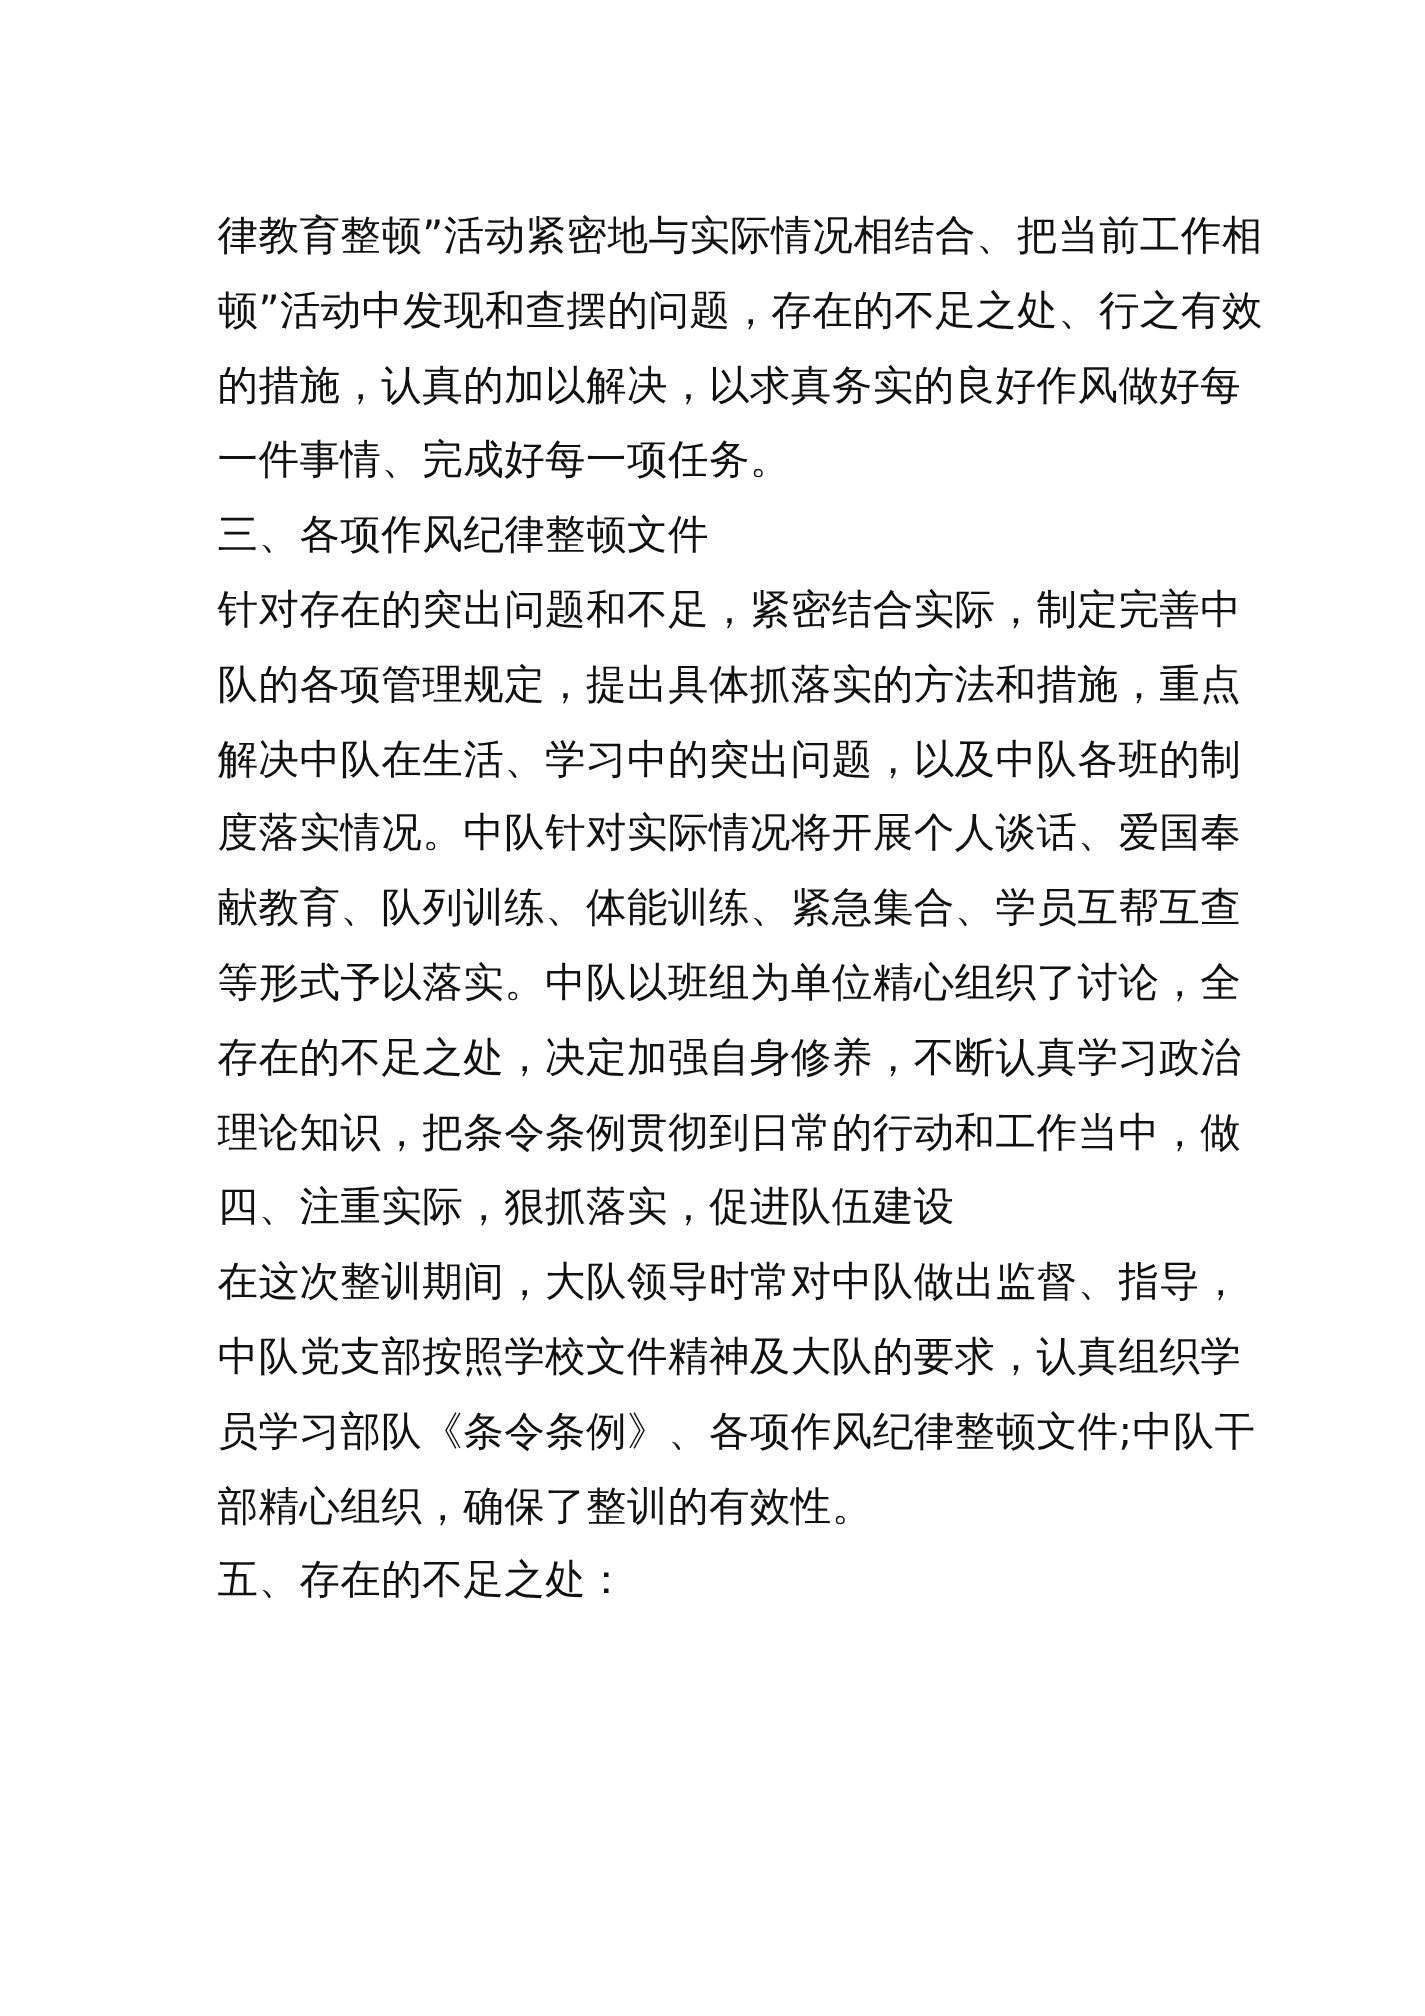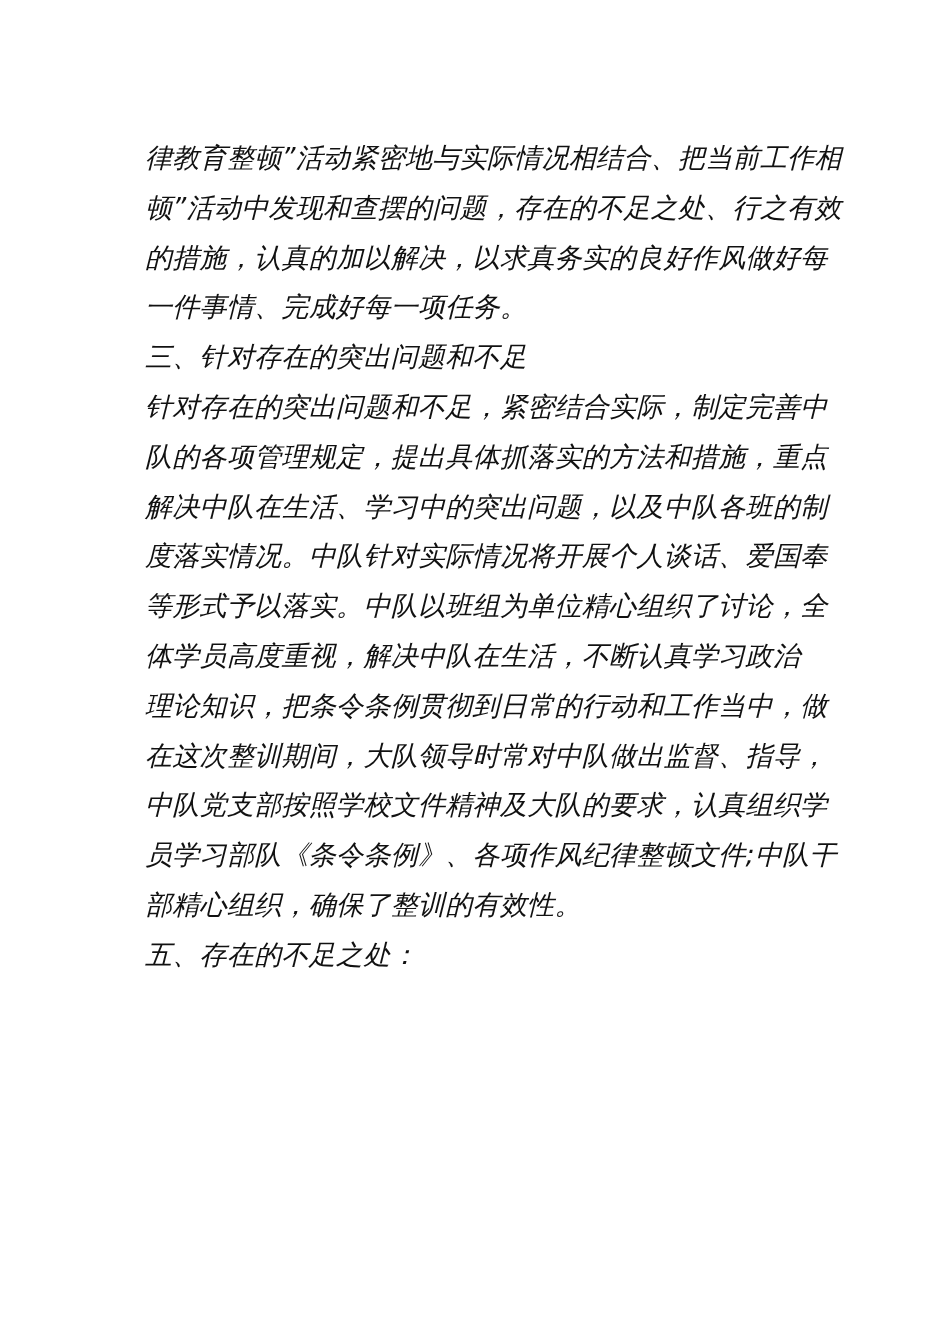--- a/index.html
+++ b/index.html
@@ -20,37 +20,38 @@
       left: 145px;
       top: 133px;
       width: 680px;
     }
     .line {
       font-size: 27px;
       line-height: 49.8px;
       height: 49.8px;
       white-space: nowrap;
       letter-spacing: 0.3px;
-      font-style: italic;
     }
   </style>
 </head>
 <body>
 
 <div class="page">
   <div class="line">律教育整顿”活动紧密地与实际情况相结合、把当前工作相</div>
   <div class="line">顿”活动中发现和查摆的问题，存在的不足之处、行之有效</div>
   <div class="line">的措施，认真的加以解决，以求真务实的良好作风做好每</div>
   <div class="line">一件事情、完成好每一项任务。</div>
-  <div class="line">三、针对存在的突出问题和不足</div>
+  <div class="line">三、各项作风纪律整顿文件</div>
   <div class="line">针对存在的突出问题和不足，紧密结合实际，制定完善中</div>
   <div class="line">队的各项管理规定，提出具体抓落实的方法和措施，重点</div>
   <div class="line">解决中队在生活、学习中的突出问题，以及中队各班的制</div>
   <div class="line">度落实情况。中队针对实际情况将开展个人谈话、爱国奉</div>
+  <div class="line">献教育、队列训练、体能训练、紧急集合、学员互帮互查</div>
   <div class="line">等形式予以落实。中队以班组为单位精心组织了讨论，全</div>
-  <div class="line">体学员高度重视，解决中队在生活，不断认真学习政治</div>
+  <div class="line">存在的不足之处，决定加强自身修养，不断认真学习政治</div>
   <div class="line">理论知识，把条令条例贯彻到日常的行动和工作当中，做</div>
+  <div class="line">四、注重实际，狠抓落实，促进队伍建设</div>
   <div class="line">在这次整训期间，大队领导时常对中队做出监督、指导，</div>
   <div class="line">中队党支部按照学校文件精神及大队的要求，认真组织学</div>
   <div class="line">员学习部队《条令条例》、各项作风纪律整顿文件;中队干</div>
   <div class="line">部精心组织，确保了整训的有效性。</div>
   <div class="line">五、存在的不足之处：</div>
 </div>
 
 </body></html>

